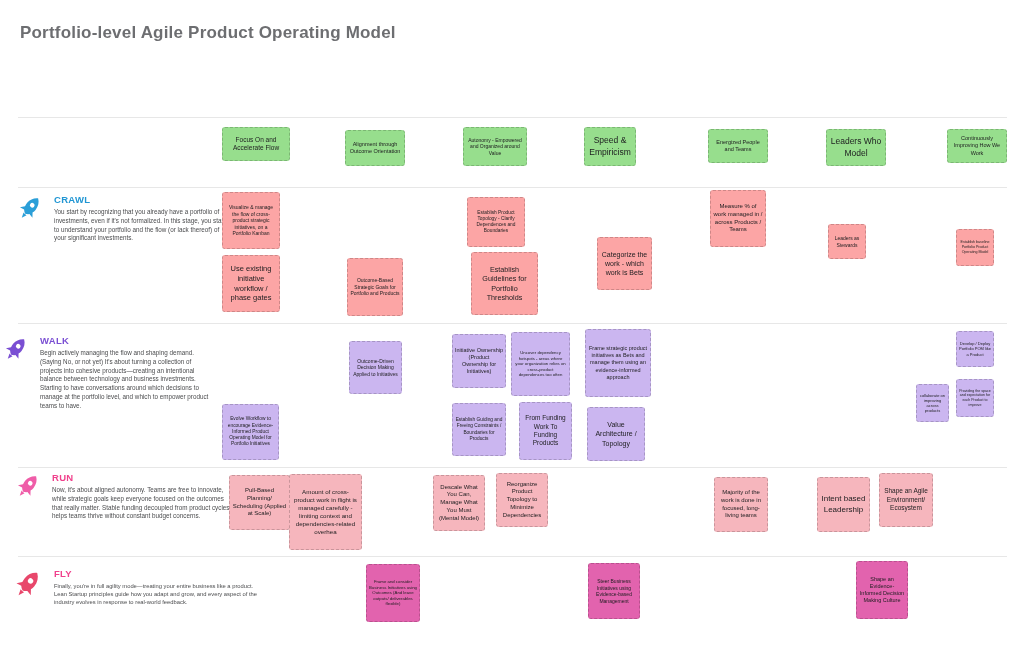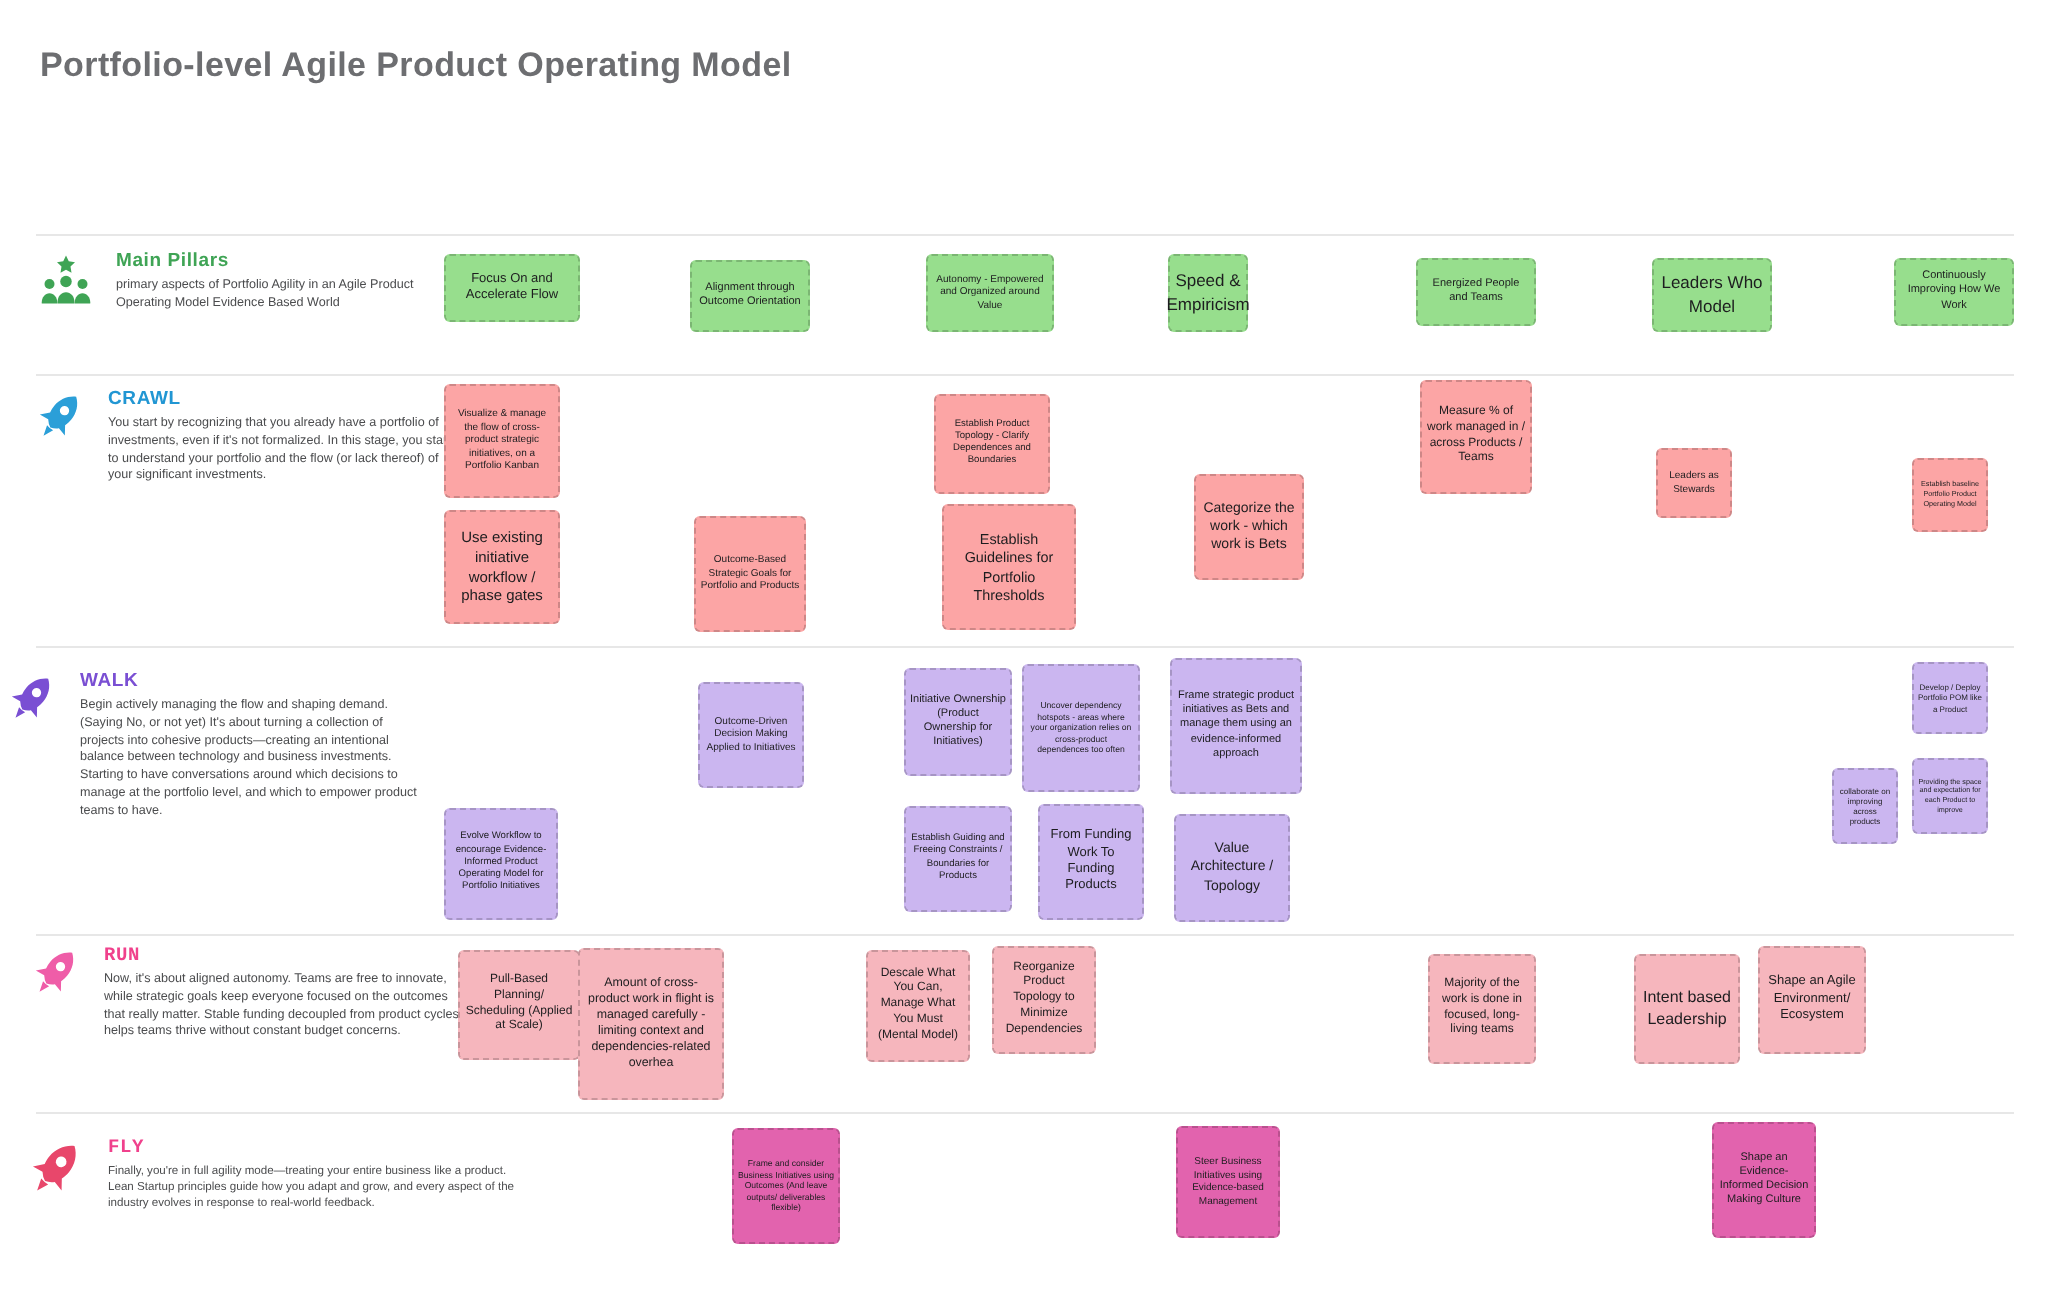--- a/index.html
+++ b/index.html
@@ -15,21 +15,21 @@
         border-radius:3px;border:1px dashed rgba(0,0,0,.18);box-sizing:border-box;padding:2px;
         color:#1d1d1f;line-height:1.3;cursor:default;}
   .c-green{background:#97de8d;}
   .c-blue{background:#fca5a5;}
   .c-purple{background:#cbb6f0;}
   .c-pink{background:#f6b6bd;}
   .c-magenta{background:#e263ae;}
   .h-green{color:#3fa455;}
   .h-blue{color:#2196d3;}
   .h-purple{color:#7a4fd3;}
-  .h-pink{color:#f0418c;font-family:Liberation Mono, monospace;}
+  .h-pink{color:#f0418c;}
   .svgdefs{position:absolute;width:0;height:0;overflow:hidden;}
 </style>
 </head>
 <body>
 
 <svg class="svgdefs" aria-hidden="true">
   <defs>
     <symbol id="rocket" viewBox="0 0 24 24">
       <path d="M12 1.2c2.9 1.9 4.7 5.2 4.7 9 0 1.2-.2 2.3-.5 3.4l2.8 3.5-4-.8a8 8 0 0 1-3 2.1 8 8 0 0 1-3-2.1l-4 .8 2.8-3.5c-.3-1.1-.5-2.2-.5-3.4 0-3.8 1.8-7.1 4.7-9z"></path>
       <circle cx="12" cy="9" r="2" fill="#ffffff"></circle>
@@ -50,29 +50,20 @@
 <div id="canvas">
 
   <h1 class="page-title">Portfolio-level Agile Product Operating Model</h1>
 
   <div class="hr" style="top:117px"></div>
   <div class="hr" style="top:187px"></div>
   <div class="hr" style="top:323px"></div>
   <div class="hr" style="top:467px"></div>
   <div class="hr" style="top:556px"></div>
 
-  <div class="row-label" style="left:18px;top:125px;width:195px">
-    <svg class="icon" width="30" height="34" fill="#3fa455">
-        <use href="#team-star"></use>
-      </svg>
-    <div>
-      <h2 class="h-green">Main Pillars</h2>
-      <p style="width:152px">primary aspects of Portfolio Agility in an Agile Product Operating Model Evidence Based World</p>
-    </div>
-  </div>
 
   <div class="row-label" style="left:16px;top:194px;width:200px">
     <svg class="icon" width="28" height="28" fill="#2b9fd8" style="transform:rotate(40deg)">
         <use href="#rocket"></use>
       </svg>
     <div>
       <h2 class="h-blue">CRAWL</h2>
       <p style="width:172px">You start by recognizing that you already have a portfolio of investments, even if it's not formalized. In this stage, you start to understand your portfolio and the flow (or lack thereof) of your significant investments.</p>
     </div>
   </div>
@@ -103,21 +94,21 @@
       </svg>
     <div>
       <h2 class="h-pink">FLY</h2>
       <p style="width:212px;font-size:5.8px">Finally, you're in full agility mode—treating your entire business like a product. Lean Startup principles guide how you adapt and grow, and every aspect of the industry evolves in response to real-world feedback.</p>
     </div>
   </div>
 
   <div class="card c-green" style="left:222px;top:127px;width:68px;height:34px;font-size:6.5px">Focus On and Accelerate Flow</div>
   <div class="card c-green" style="left:345px;top:130px;width:60px;height:36px;font-size:5.5px">Alignment through Outcome Orientation</div>
   <div class="card c-green" style="left:463px;top:127px;width:64px;height:39px;font-size:5px">Autonomy - Empowered and Organized around Value</div>
-  <div class="card c-green" style="left:584px;top:127px;width:40px;height:39px;font-size:8.5px">Speed &amp; Empiricism</div>
+  <div class="card c-green" style="left:584px;top:127px;width:52px;height:39px;font-size:8.5px">Speed &amp; Empiricism</div>
   <div class="card c-green" style="left:708px;top:129px;width:60px;height:34px;font-size:5.5px">Energized People and Teams</div>
   <div class="card c-green" style="left:826px;top:129px;width:60px;height:37px;font-size:8.5px">Leaders Who Model</div>
   <div class="card c-green" style="left:947px;top:129px;width:60px;height:34px;font-size:5.5px">Continuously Improving How We Work</div>
 
   <div class="card c-blue" style="left:222px;top:192px;width:58px;height:57px;font-size:5px">Visualize &amp; manage the flow of cross-product strategic initiatives, on a Portfolio Kanban</div>
   <div class="card c-blue" style="left:222px;top:255px;width:58px;height:57px;font-size:7.5px">Use existing initiative workflow / phase gates</div>
   <div class="card c-blue" style="left:347px;top:258px;width:56px;height:58px;font-size:5px">Outcome-Based Strategic Goals for Portfolio and Products</div>
   <div class="card c-blue" style="left:467px;top:197px;width:58px;height:50px;font-size:4.8px">Establish Product Topology - Clarify Dependences and Boundaries</div>
   <div class="card c-blue" style="left:471px;top:252px;width:67px;height:63px;font-size:7.2px">Establish Guidelines for Portfolio Thresholds</div>
   <div class="card c-blue" style="left:597px;top:237px;width:55px;height:53px;font-size:7px">Categorize the work - which work is Bets</div>

